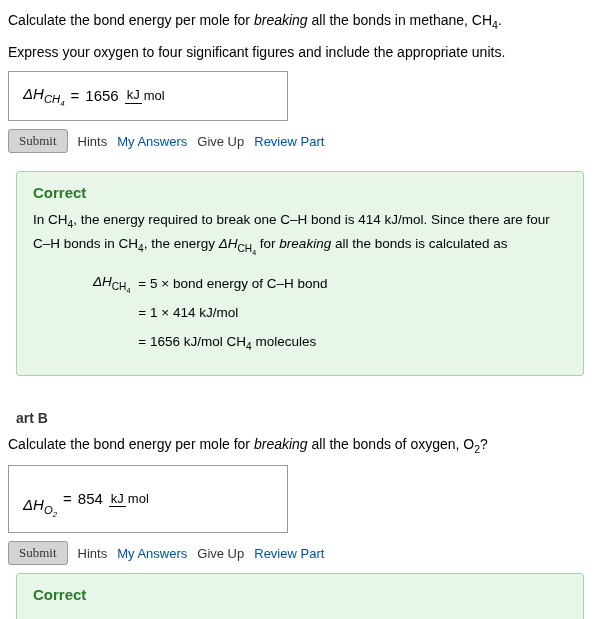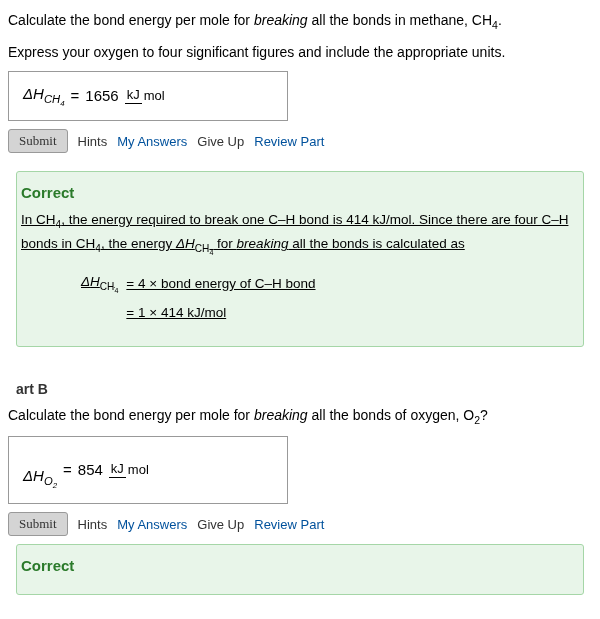--- a/index.html
+++ b/index.html
@@ -68,33 +68,32 @@
       cursor: pointer;
     }
     .toolbar-text {
       font-size: 13px;
       color: #333;
     }
     .correct-box {
       background: #e8f5e9;
       border: 1px solid #a5d6a7;
       margin: 0 8px 0 8px;
-      padding: 12px 4px;
+      padding: 12px 16px;
       border-radius: 3px;
     }
     .correct-title {
       font-weight: bold;
       color: #2a7a2a;
       font-size: 15px;
       margin-bottom: 8px;
     }
     .correct-body {
       line-height: 1.6;
       font-size: 13.5px;
-      text-decoration: underline;
     }
     .correct-body em {
       font-style: italic;
     }
     .math-block {
       margin: 10px 0 6px 60px;
       line-height: 2;
     }
     .math-line {
       display: flex;
@@ -157,25 +156,29 @@
 <div class="correct-section">
   <div class="correct-box">
     <div class="correct-title">Correct</div>
     <div class="correct-body">
       <p>
         In CH<sub>4</sub>, the energy required to break one C–H bond is 414 kJ/mol. Since there are four C–H bonds in CH<sub>4</sub>, the energy <i>Δ<i>H</i></i><sub>CH<sub style="font-size:0.7em;">4</sub></sub> for <em>breaking</em> all the bonds is calculated as
       </p>
       <div class="math-block">
         <div class="math-line">
           <span><i>Δ<i>H</i></i><sub>CH<sub style="font-size:0.7em;">4</sub></sub></span>
-          <span>= 4 × bond energy of C–H bond</span>
+          <span>= 5 × bond energy of C–H bond</span>
         </div>
         <div class="math-line">
           <span style="visibility:hidden;"><i>Δ<i>H</i></i><sub>CH<sub style="font-size:0.7em;">4</sub></sub></span>
           <span>= 1 × 414 kJ/mol</span>
+        </div>
+        <div class="math-line">
+          <span style="visibility:hidden;"><i>Δ<i>H</i></i><sub>CH<sub style="font-size:0.7em;">4</sub></sub></span>
+          <span>= 1656 kJ/mol CH<sub>4</sub> molecules</span>
         </div>
       </div>
     </div>
   </div>
 </div>
 
 <div style="height: 12px;"></div>
 <div class="part-b-label">
   <span>art B</span>
 </div>

